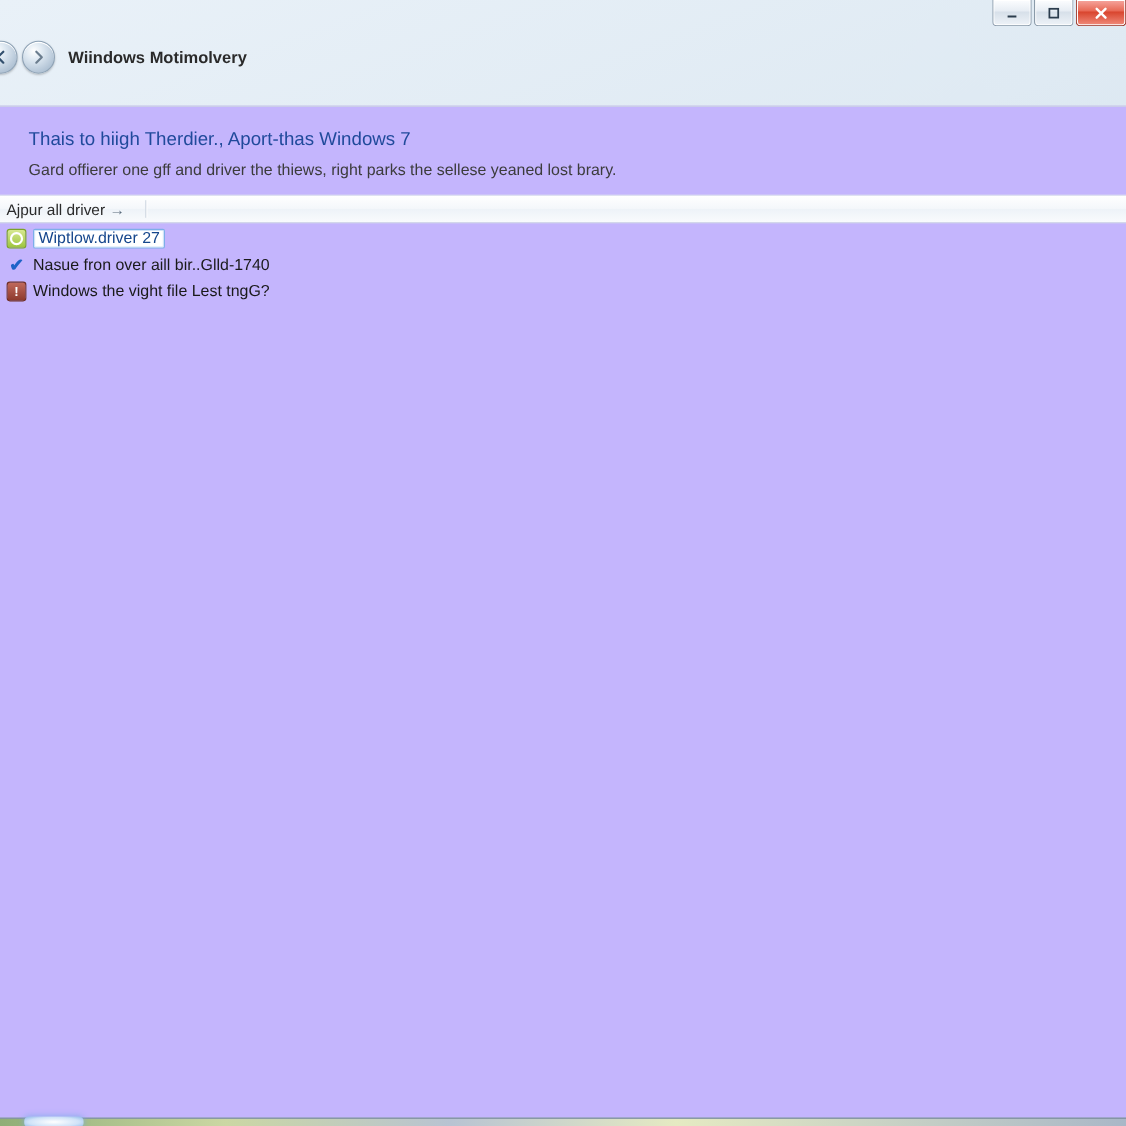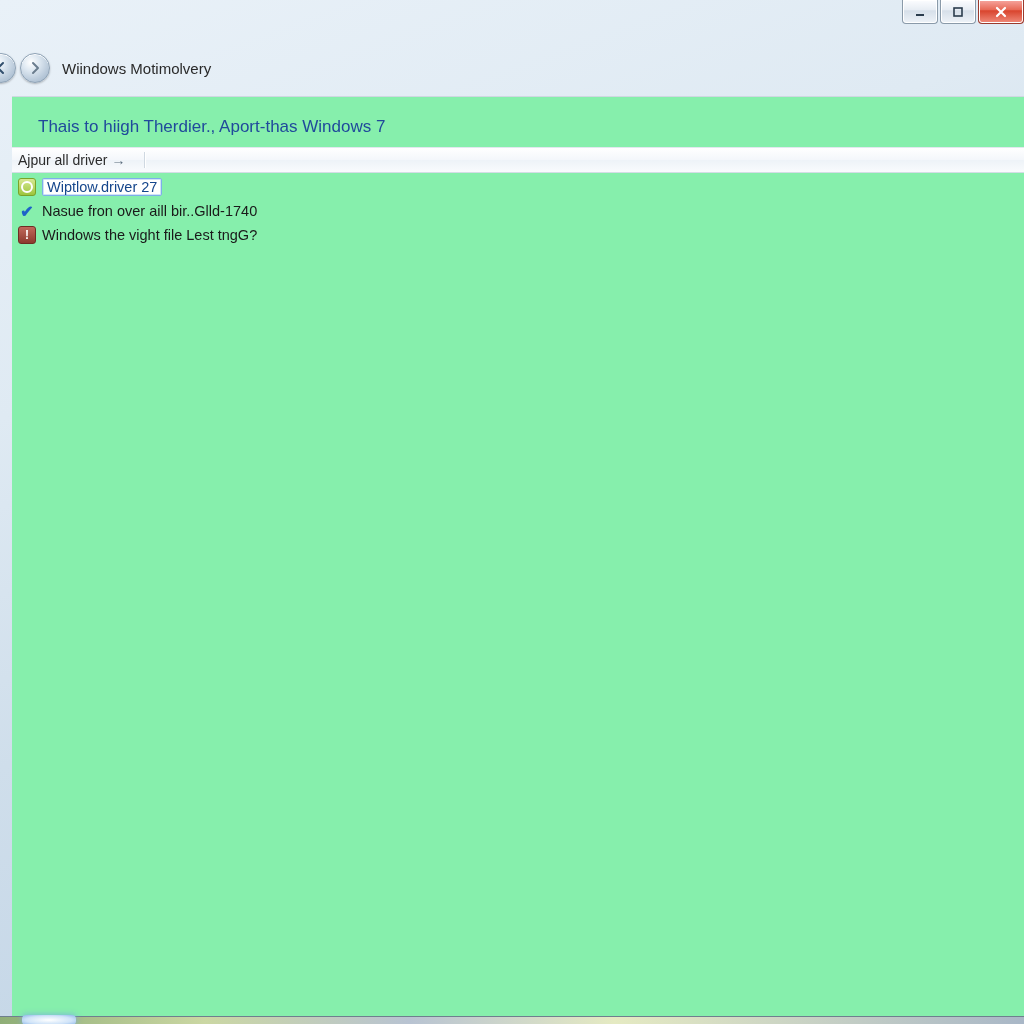--- a/index.html
+++ b/index.html
@@ -21,38 +21,38 @@
   }
   .winbtn.close {
     width: 46px;
     background: linear-gradient(#f6a7a0,#e76652 45%,#d8432c 46%,#f08c7c);
     border-color: #9c3a2d;
   }
   .winbtn svg { display:block; }
 
   
   .navrow {
-    position: absolute; left: 0; right: 0; top: 48px; height: 40px;
-    display: flex; align-items: center; padding-left: 0;
+    position: absolute; left: 0; right: 0; top: 32px; height: 40px;
+    display: flex; align-items: center; padding-left: 0; font-weight: bold;
   }
   .navbtn {
     width: 30px; height: 30px; border-radius: 50%; margin-right: 4px;
     background: radial-gradient(circle at 35% 30%, #ffffff 0%, #dfe9f2 30%, #b6c7d8 70%, #9db2c6 100%);
     border: 1px solid #8ea2b5; box-shadow: 0 1px 2px rgba(0,0,0,.25), inset 0 1px 0 #fff;
     display:flex; align-items:center; justify-content:center;
   }
   .navbtn.first { margin-left: -14px; }
   .crumb {
     margin-left: 8px; color: #2a2a2a; font-size: 15px;
   }
 
   
   .card {
     position: absolute; left: 0; right: 0; top: 96px; bottom: 8px;
-    background: #86efac; border-top: 1px solid #cfd8e1; margin-left: 12px;
+    background: #c4b5fd; border-top: 1px solid #cfd8e1;
   }
   .card-inner { padding: 20px 0 0 26px; }
   .heading {
     color: #204a9b; font-size: 17px; font-weight: 400; margin-bottom: 10px;
   }
   .subtext {
     color: #3c3c3c; font-size: 14.5px; margin-bottom: 14px;
   }
 
   
@@ -141,20 +141,21 @@
     <svg width="14" height="14">
         <path d="M5 2 L10 7 L5 12" fill="none" stroke="#6b7d8e" stroke-width="2" stroke-linecap="round" stroke-linejoin="round"></path>
       </svg>
   </div>
   <span class="crumb">Wiindows Motimolvery</span>
 </div>
 
 <div class="card">
   <div class="card-inner">
     <div class="heading">Thais to hiigh Therdier., Aport-thas Windows 7</div>
+    <div class="subtext">Gard offierer one gff and driver the thiews, right parks the sellese yeaned lost brary.</div>
 
     <div class="colhdr-wrap">
       <div class="colhdr">
         <span>Ajpur all driver</span>
         <span class="arrow">→</span>
         <span class="sep"></span>
       </div>
     </div>
 
     <div class="list">

